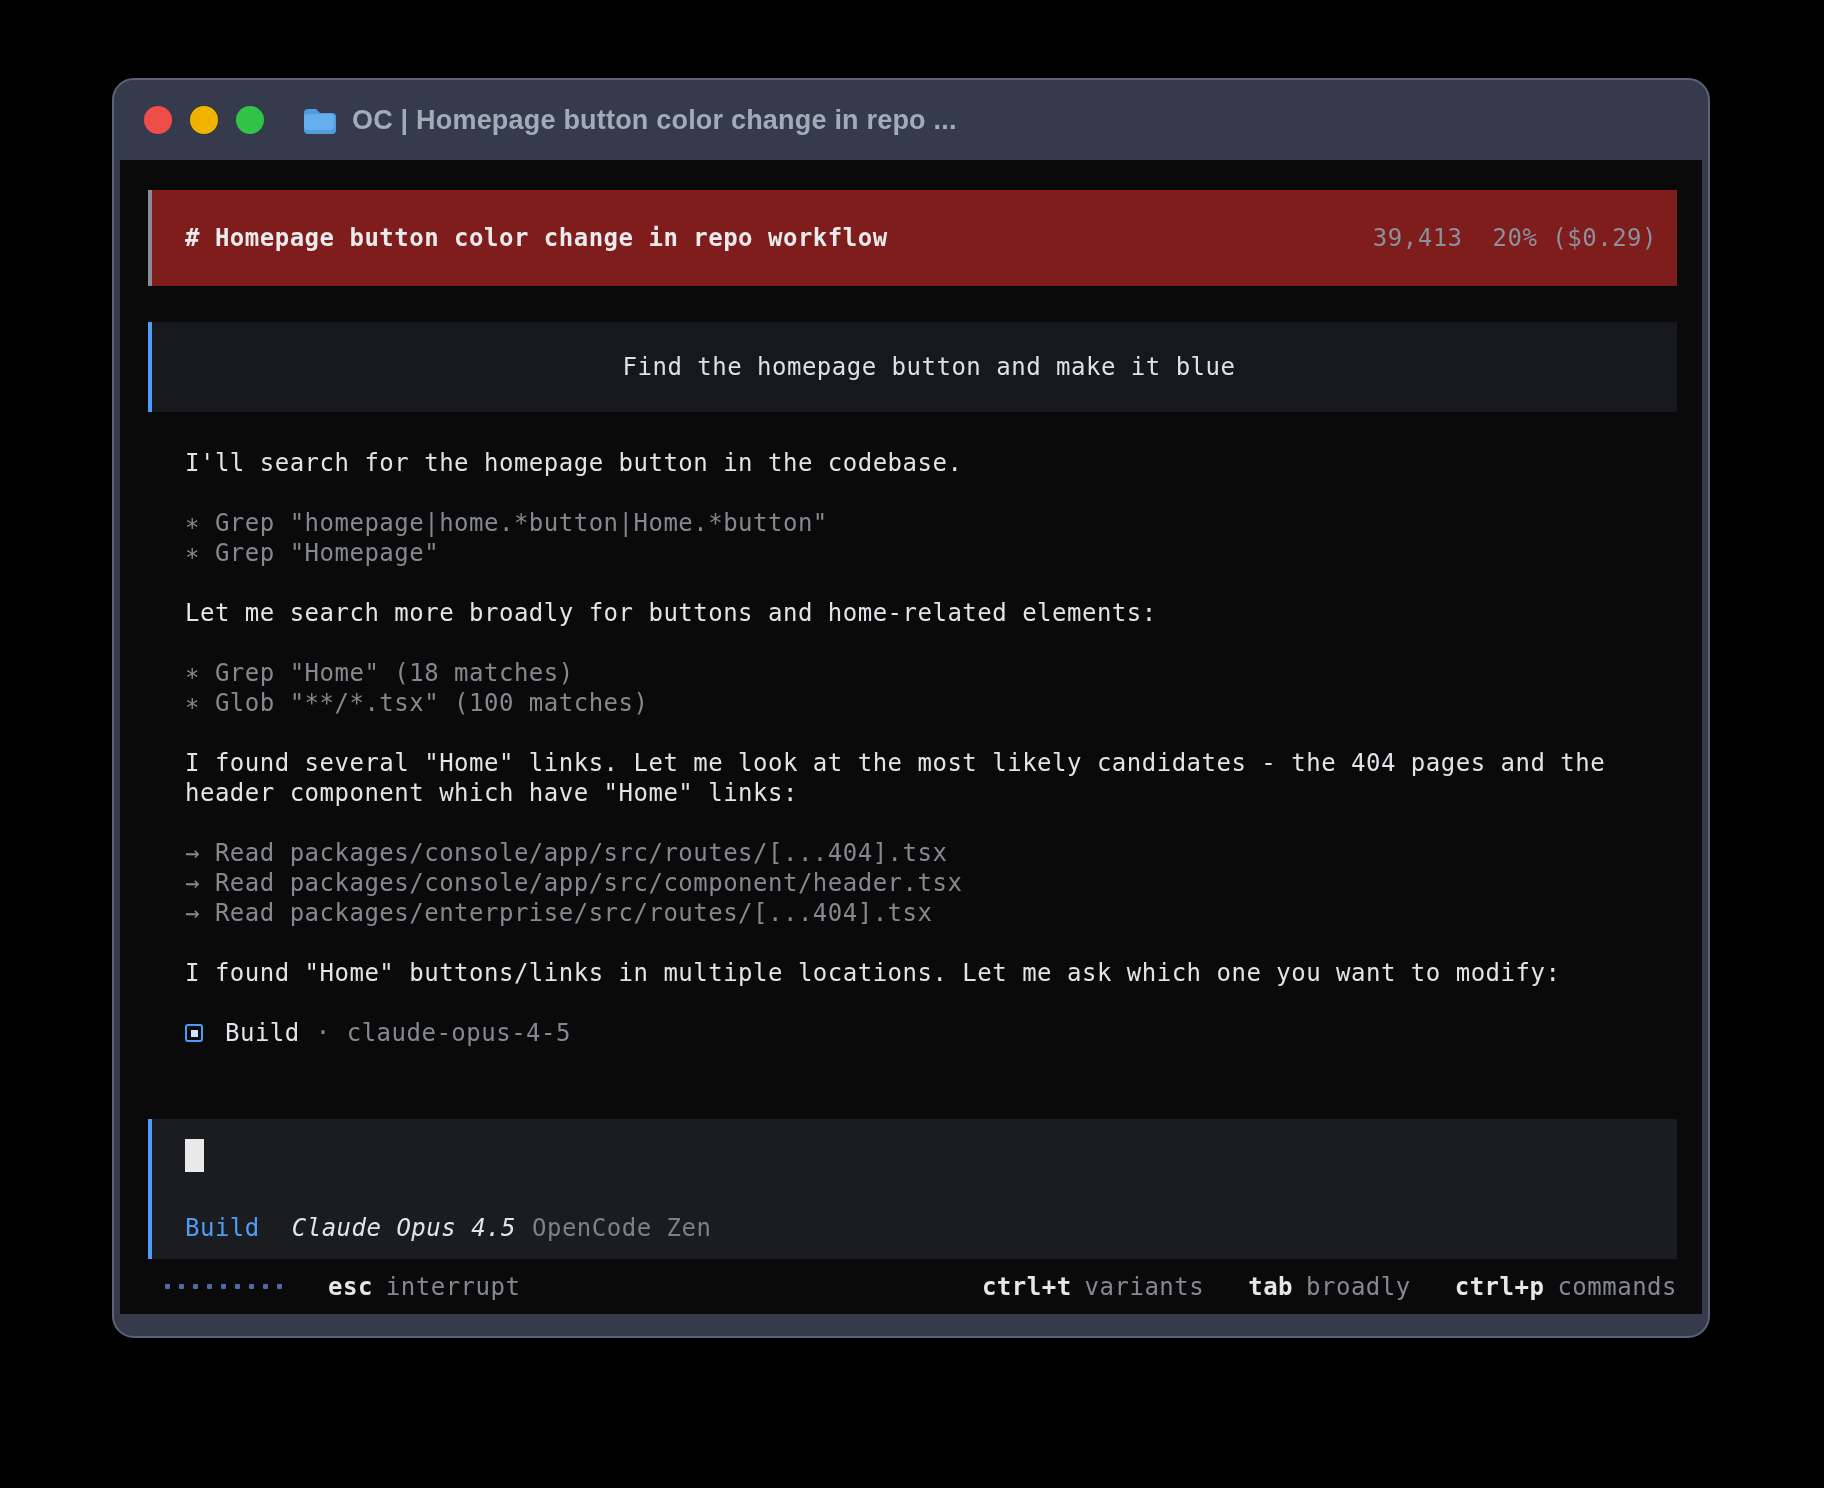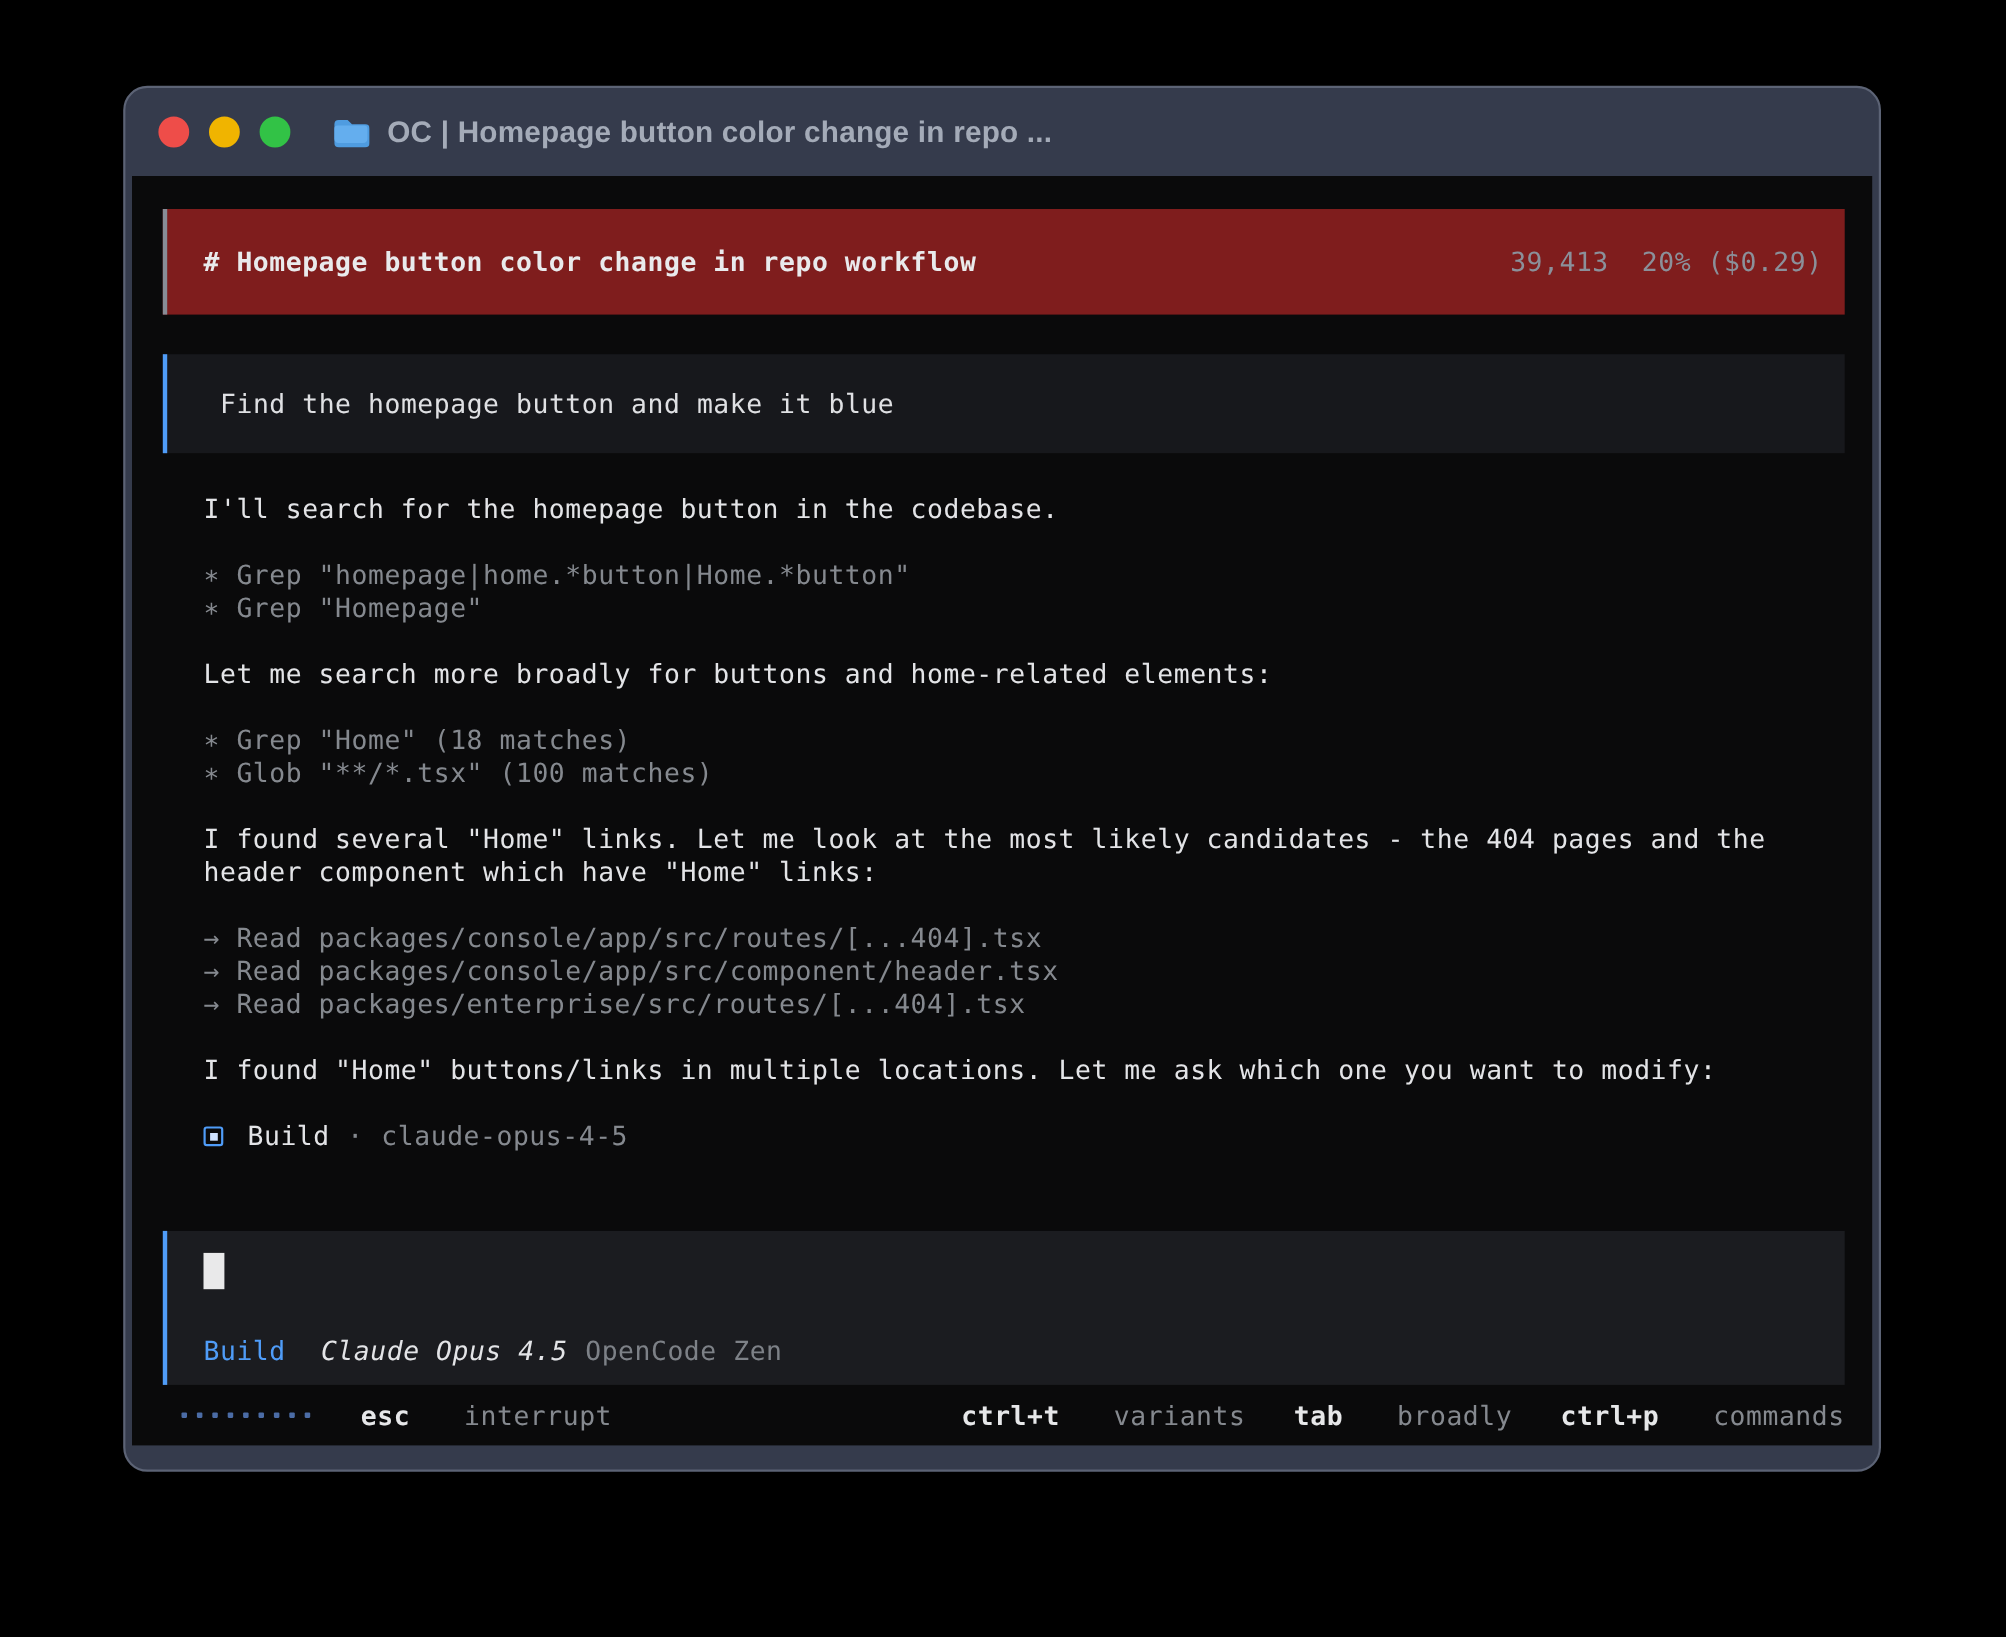--- a/index.html
+++ b/index.html
@@ -33,21 +33,21 @@
     background:#7f1d1d; border-left:4px solid #878c96;
     display:flex; align-items:center; justify-content:space-between;
     padding:0 20px 0 33px;
   }
   .session-title { font-weight:bold; color:#e9eaec; }
   .session-stats { display:flex; gap:30px; color:#8b909a; }
 
   .user-message {
     margin:36px 25px 0 28px; height:90px; flex:none;
     background:#17181c; border-left:4px solid #4f9cf8;
-    display:flex; align-items:center; padding-left:48px; color:#dfe0e3;
+    display:flex; align-items:center; padding-left:29px; color:#dfe0e3;justify-content:center;
   }
 
   .transcript { margin:36px 25px 0 65px; flex:1; min-height:0; }
   .group { margin-bottom:30px; }
   .para  { max-width:1500px; line-height:30px; }
   .line  { height:30px; line-height:30px; white-space:pre; }
   .normal { color:#e3e4e7; }
   .dim    { color:#85898f; }
 
   .agent-line { display:flex; align-items:center; height:30px; }
@@ -71,21 +71,21 @@
   .ml-provider { color:#7d8187; margin-left:16px;text-align:right; }
 
   .footer {
     flex:none; height:55px; margin:0 25px 0 28px;
     display:flex; align-items:center; justify-content:space-between;
     padding-left:17px;
   }
   .footer-left { display:flex; align-items:center; }
   .dots { display:flex; gap:9px; align-items:center; }
   .dot { width:5px; height:5px; background:#4b6ca6; border-radius:1px; }
-  .hint { display:flex; align-items:center;gap:36px; }
+  .hint { display:flex; align-items:center; }
   .hint .key   { font-weight:bold; color:#e6e7e9; }
   .hint .label { color:#85898f; margin-left:13px; }
   .footer-left .hint { margin-left:46px; }
   .footer-right { display:flex; align-items:center; gap:44px; }
 </style>
 </head>
 <body>
 
 <div class="window">
 

